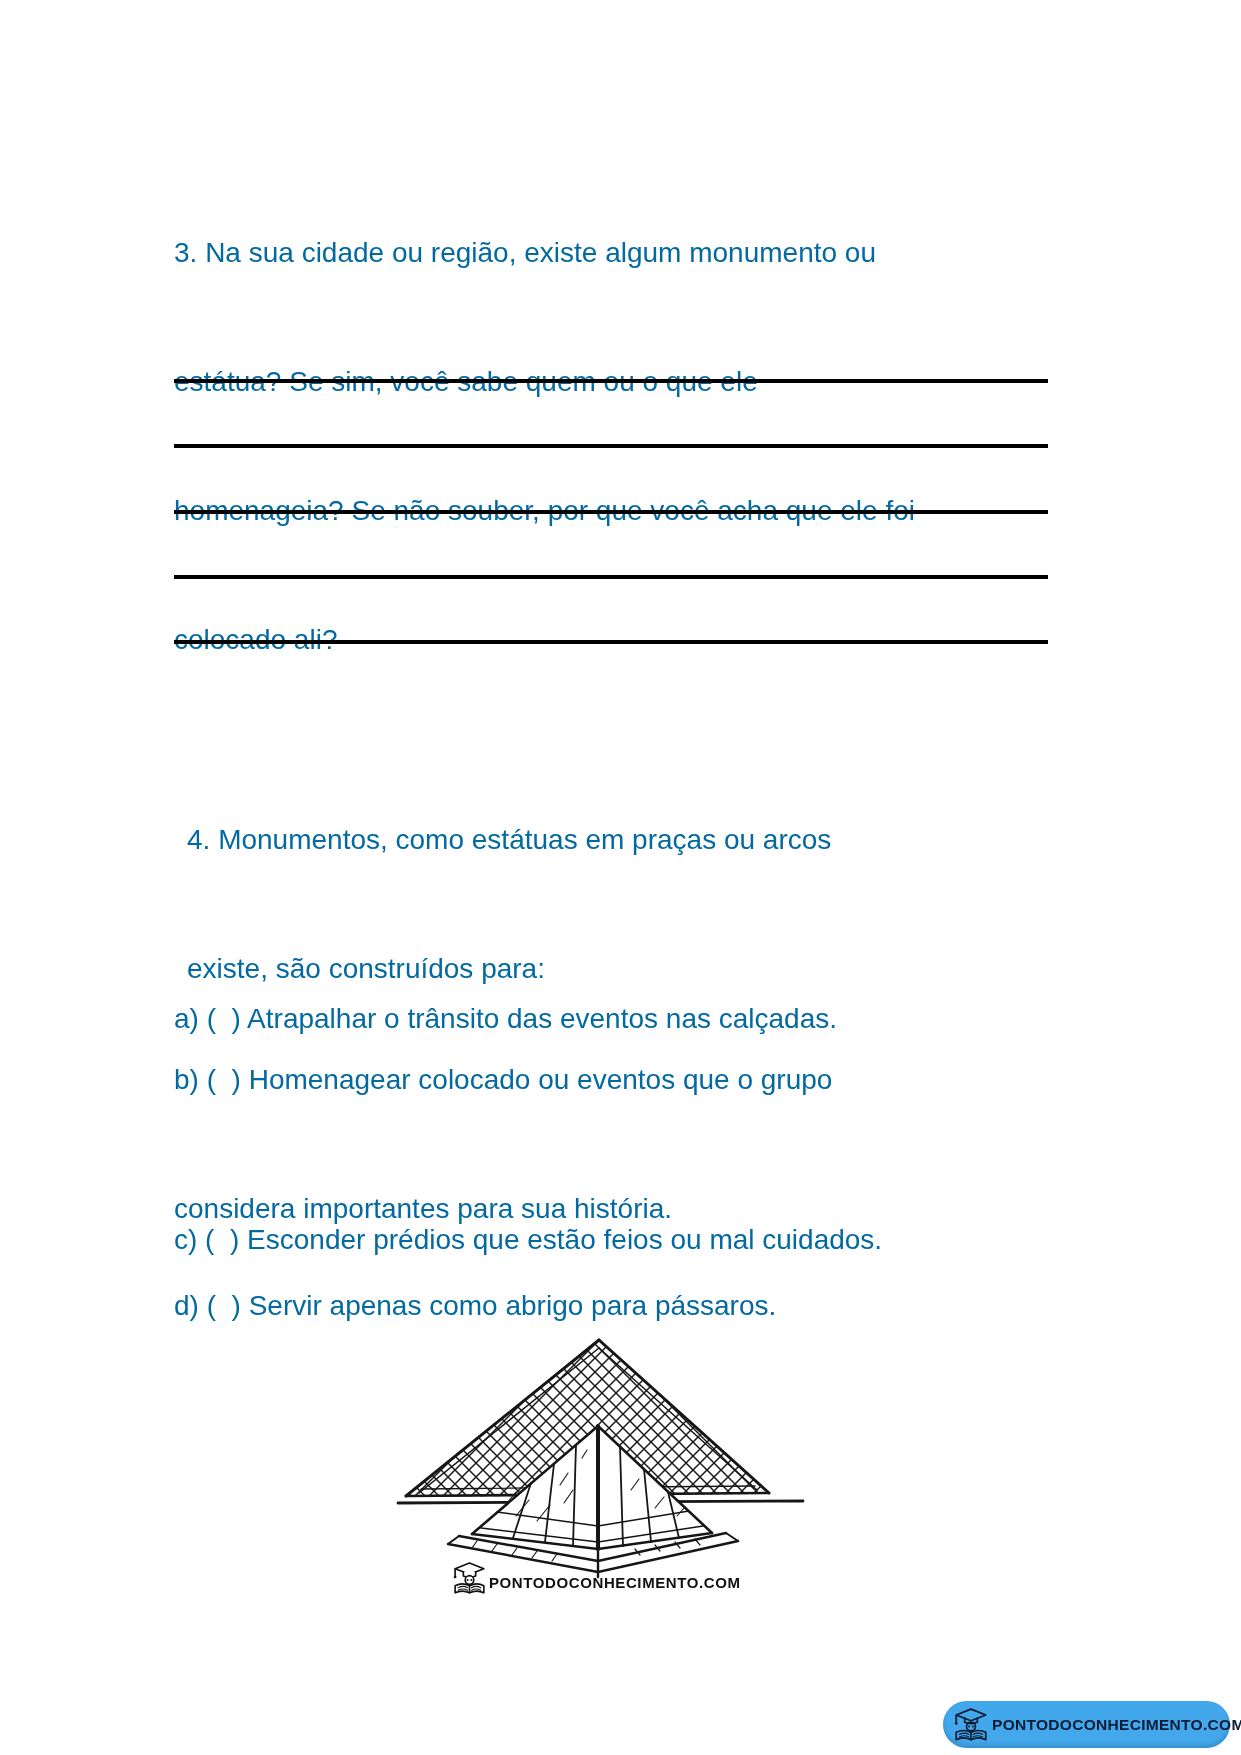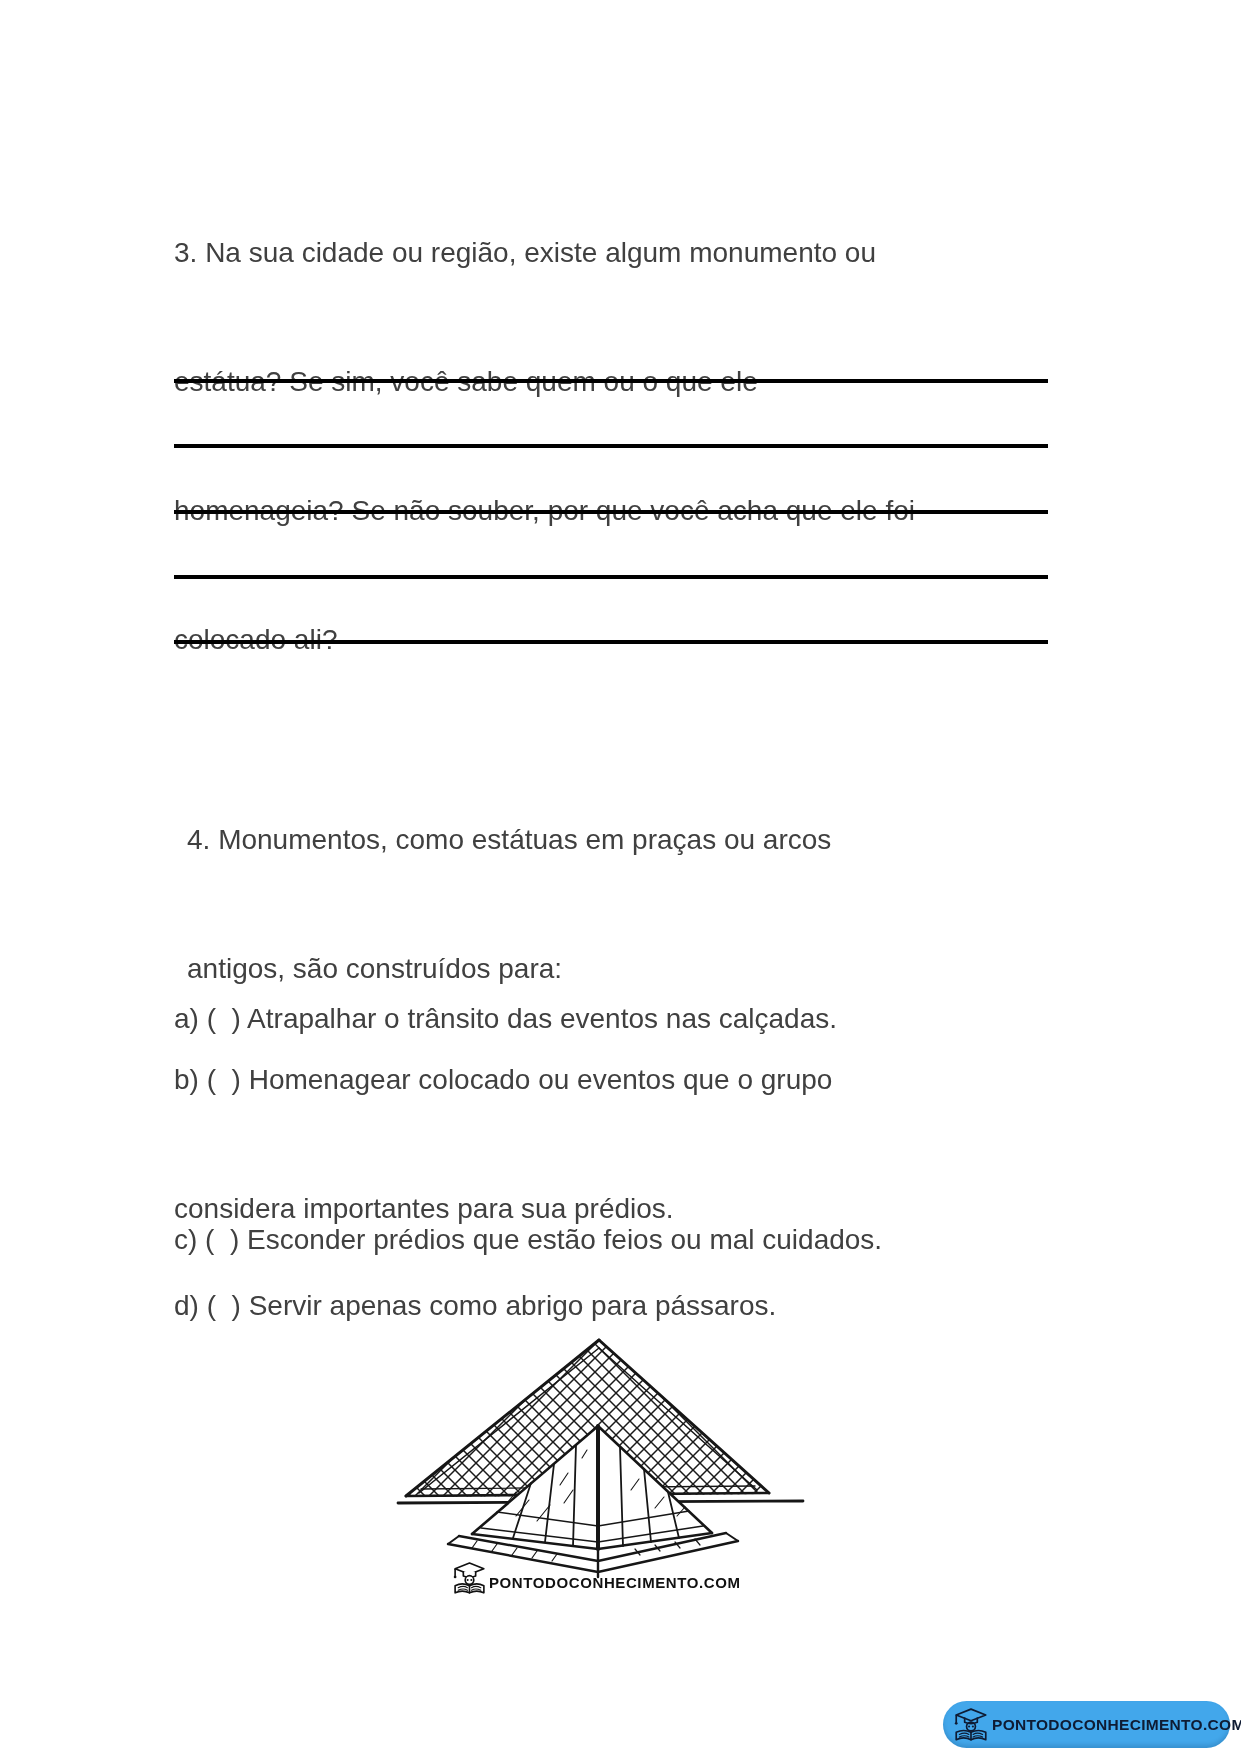--- a/index.html
+++ b/index.html
@@ -13,21 +13,21 @@
     color:#000000;
     overflow:hidden;
   }
   .textblock{
     position:absolute;
     left:174px;
     width:900px;
     font-size:28px;
     line-height:43px;
     white-space:pre-wrap;
-    color:#404040;
+    color:#0369a1;
   }
   .blank-line{
     position:absolute;
     left:174px;
     width:874px;
     height:4px;
     background:#000000;
   }
   .option{cursor:default;}
   .pyramid-wrap{
@@ -98,30 +98,30 @@
   </section>
 
   <div class="blank-line" style="top:379px;"></div>
   <div class="blank-line" style="top:444px;"></div>
   <div class="blank-line" style="top:510px;"></div>
   <div class="blank-line" style="top:575px;"></div>
   <div class="blank-line" style="top:640px;"></div>
 
   <section class="textblock" style="top:732px;margin-left:13px;">
     <div>4. Monumentos, como estátuas em praças ou arcos</div>
-    <div>antigos, são construídos para:</div>
+    <div>existe, são construídos para:</div>
   </section>
 
   <section class="textblock option" style="top:911px;">
     <div>a) (  ) Atrapalhar o trânsito das eventos nas calçadas.</div>
   </section>
 
   <section class="textblock option" style="top:972px;">
     <div>b) (  ) Homenagear colocado ou eventos que o grupo</div>
-    <div>considera importantes para sua prédios.</div>
+    <div>considera importantes para sua história.</div>
   </section>
 
   <section class="textblock option" style="top:1132px;">
     <div>c) (  ) Esconder prédios que estão feios ou mal cuidados.</div>
   </section>
 
   <section class="textblock option" style="top:1198px;">
     <div>d) (  ) Servir apenas como abrigo para pássaros.</div>
   </section>
 

